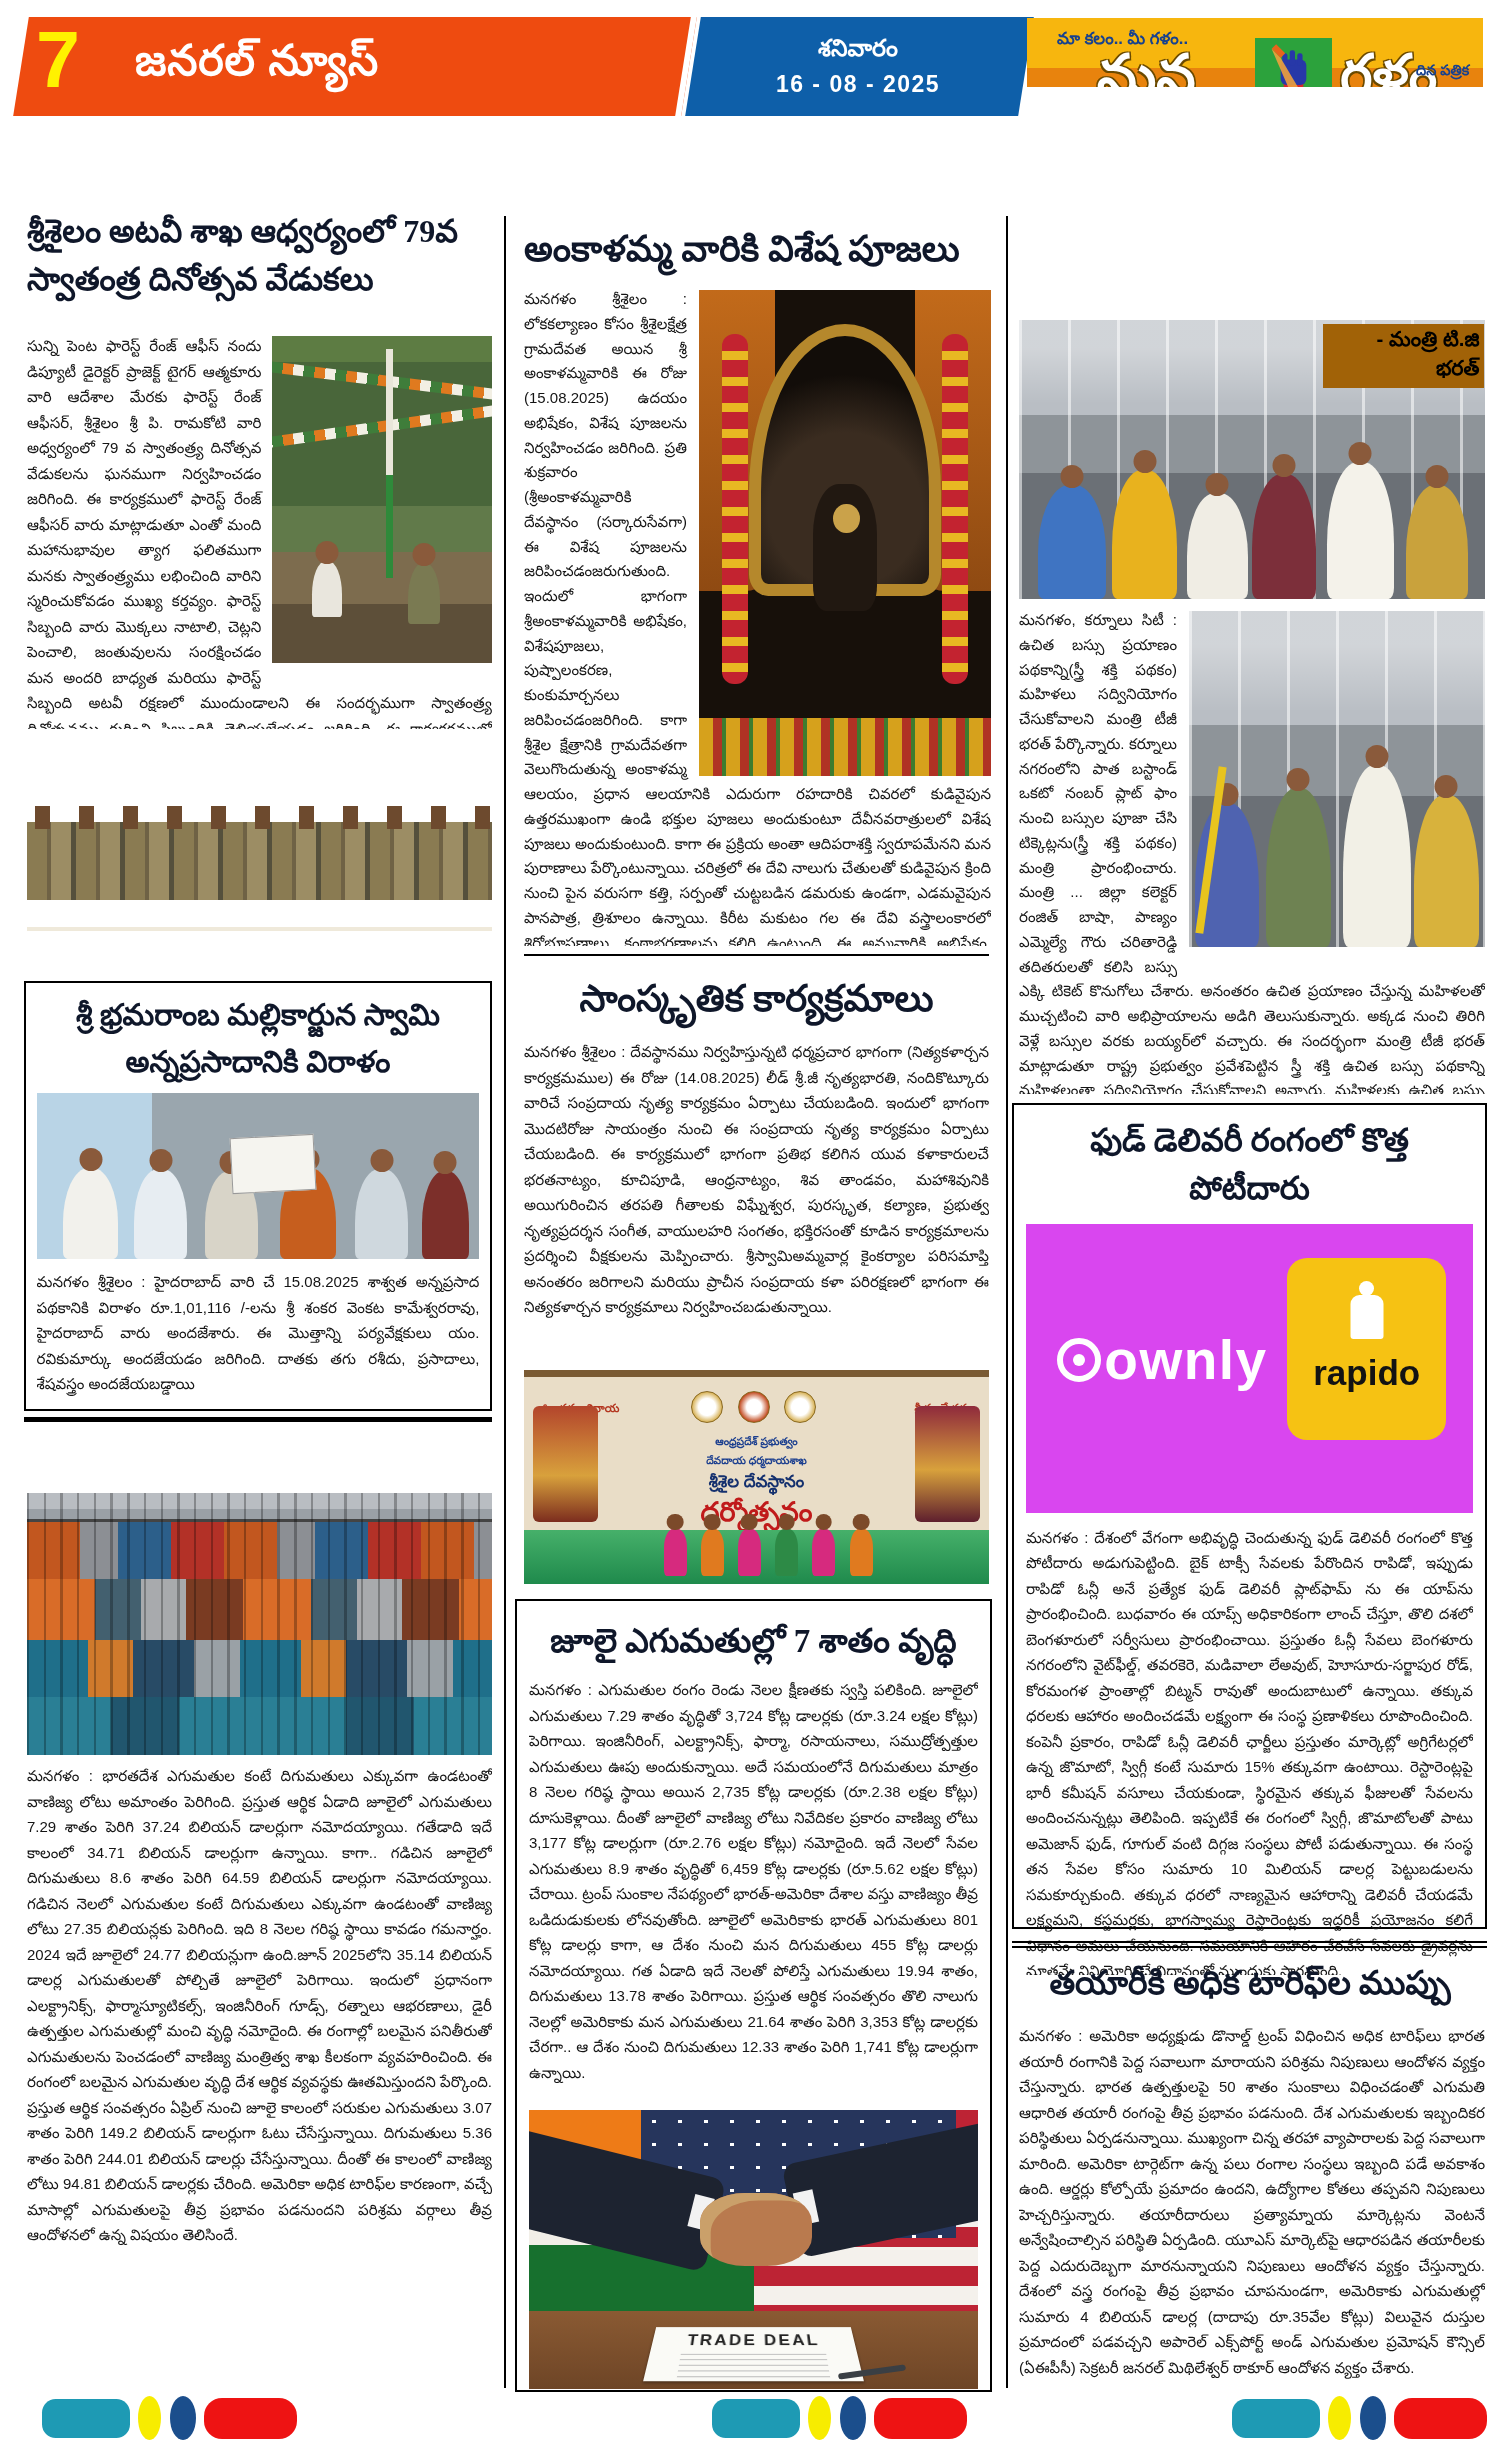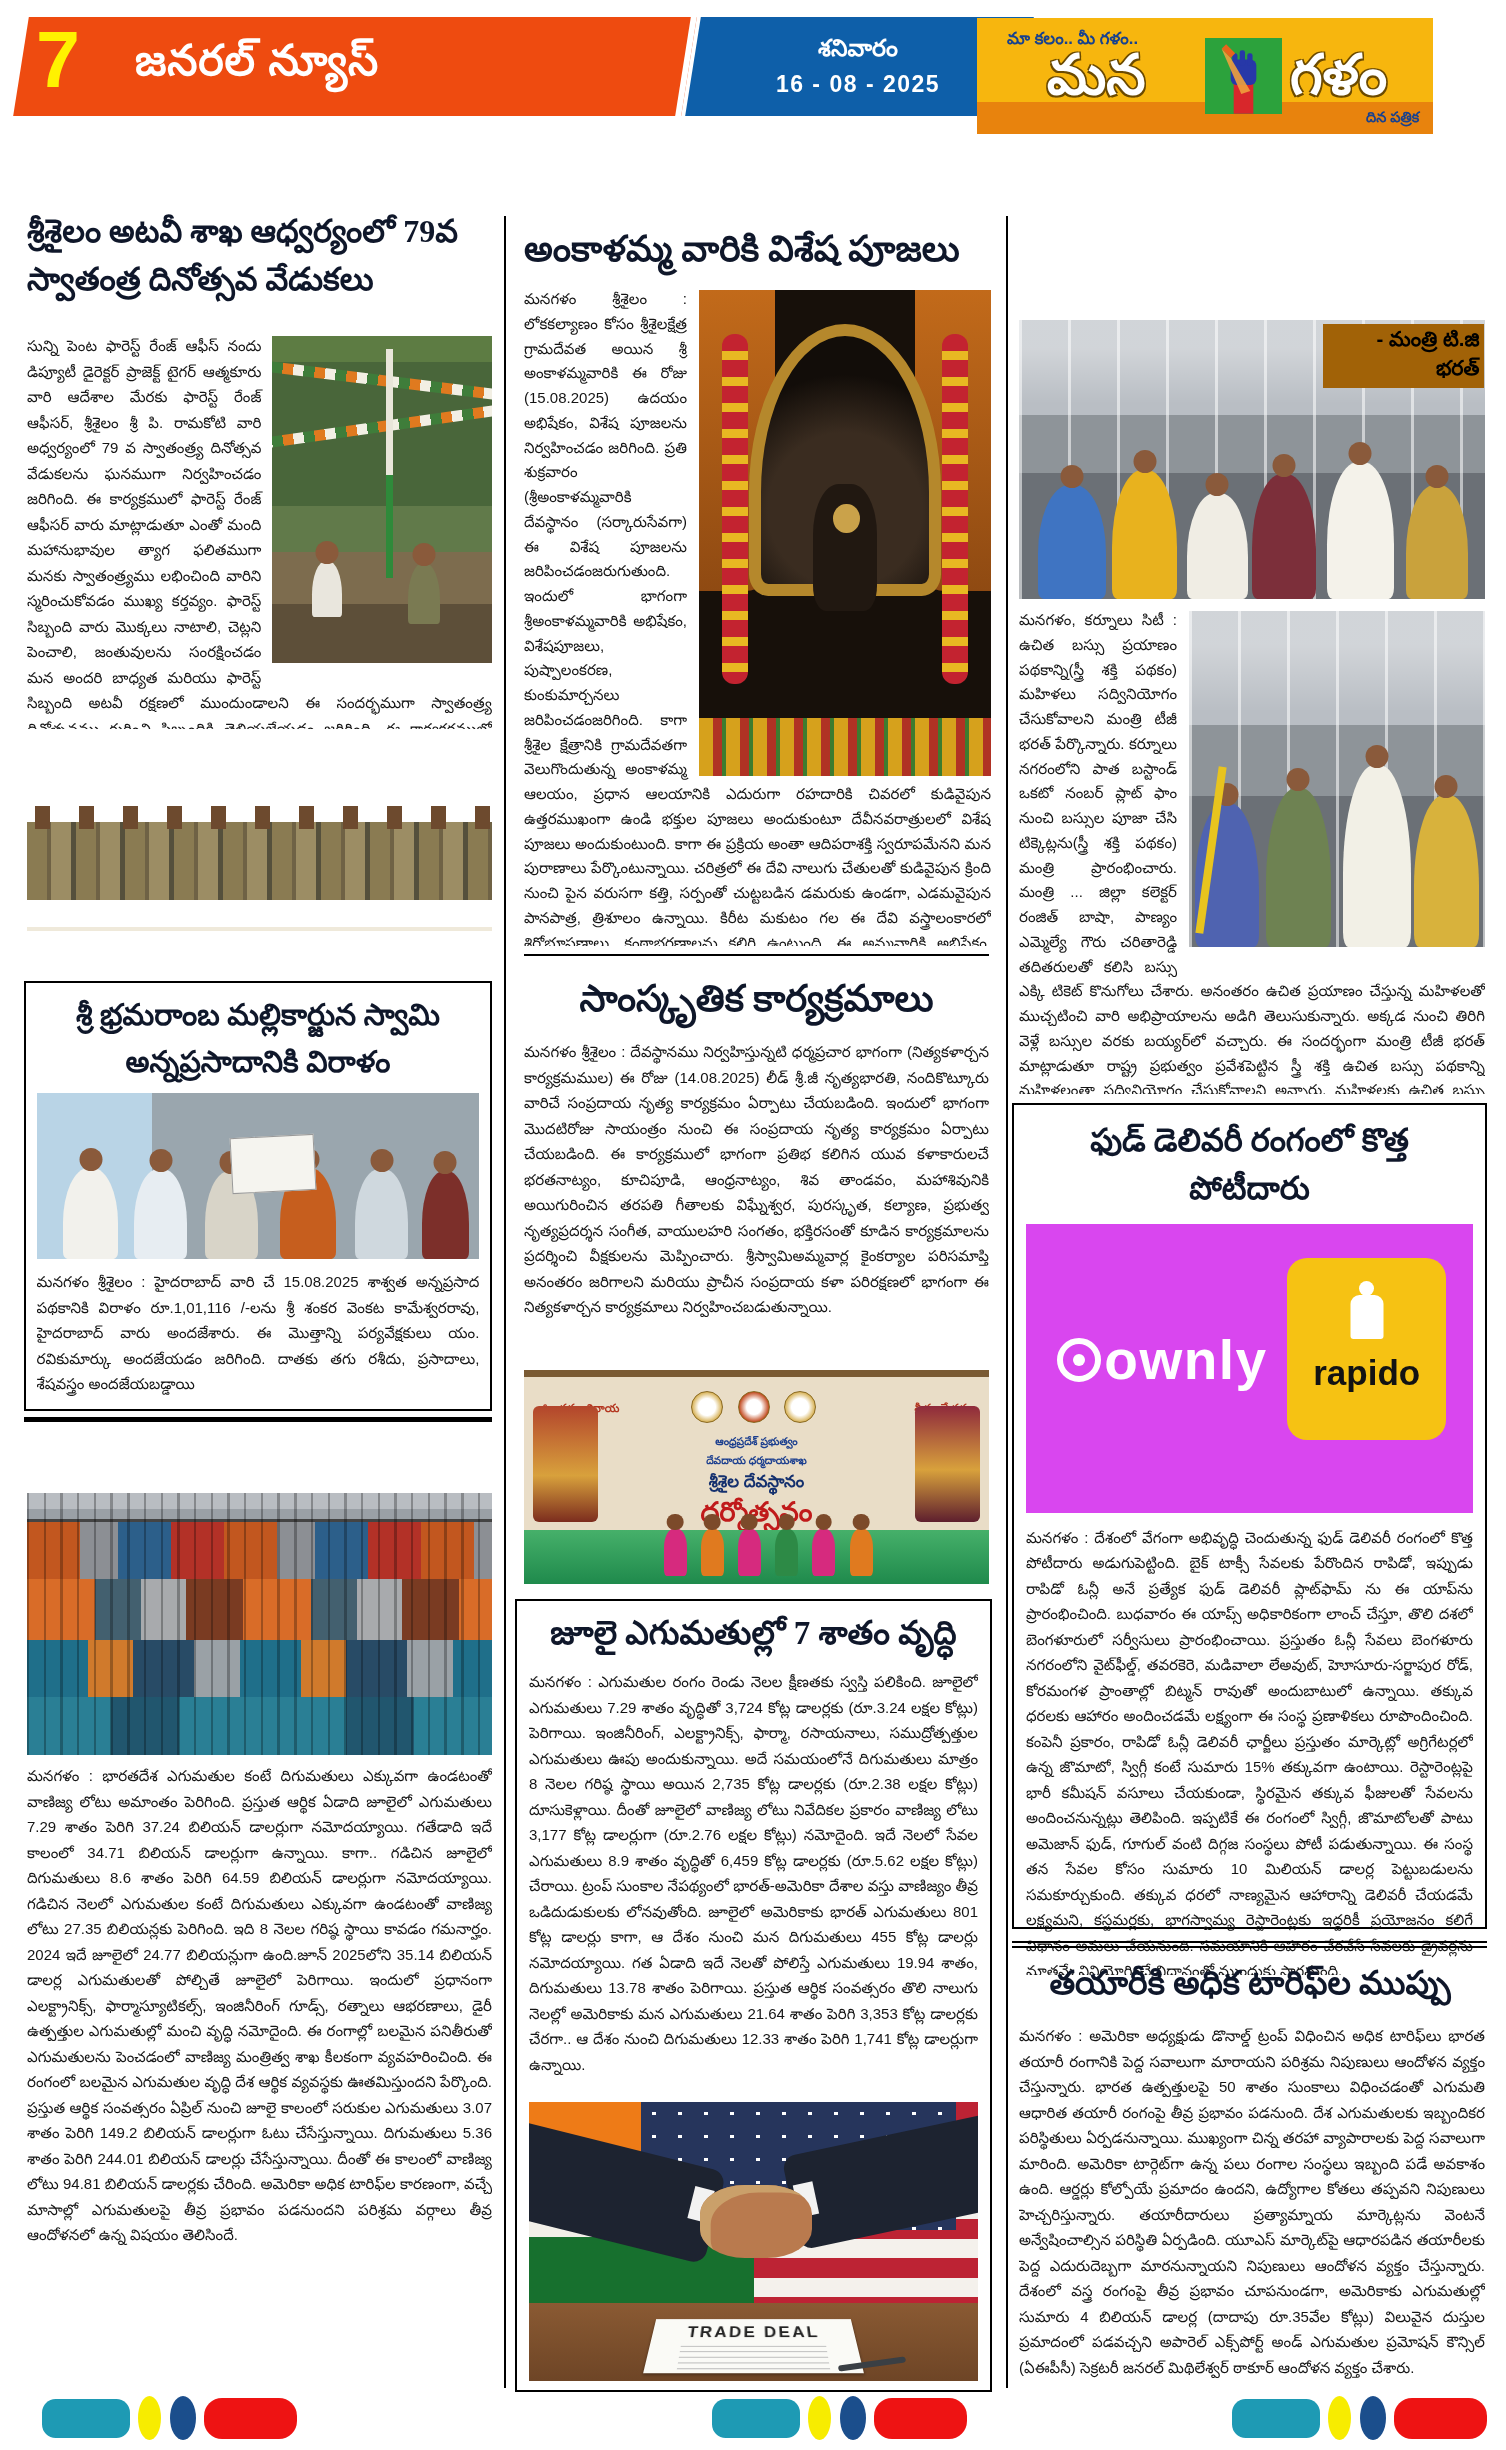--- a/index.html
+++ b/index.html
@@ -7,21 +7,21 @@
   .page { position:relative; width:1507px; height:2450px; background:#ffffff; overflow:hidden; margin:0 auto; }
   .abs { position:absolute; }
 
   
   .hdr-orange { left:21px; top:16.7px; width:668px; height:99px; background:#ee4b10; transform:skewX(-9deg); border-right:6px solid #fff; }
   .hdr-blue   { left:693px; top:16.7px; width:333px; height:99px; background:#0e5fa9; transform:skewX(-9deg); }
   .hdr-num { left:36px; top:20px; font-size:79px; font-weight:bold; color:#fff200; line-height:1; }
   .hdr-sec { left:135px; top:36px; width:532px; font-size:43px; font-weight:bold; color:#ffffff; letter-spacing:0.8px; }
   .hdr-day  { left:706px; top:35px; width:304px; text-align:center; color:#fff; font-size:23.5px; font-weight:bold; }
   .hdr-date { left:706px; top:71px; width:304px; text-align:center; color:#fff; font-size:23px; font-weight:bold; letter-spacing:1.5px; }
-  .logo { left:977px; top:18px; width:456px; height:116px; background:linear-gradient(180deg,#f7b60e 0 72%, #e8830d 72% 100%); overflow:hidden; }
+  .logo { left:1027px; top:18px; width:456px; height:69px; background:linear-gradient(180deg,#f7b60e 0 72%, #e8830d 72% 100%); overflow:hidden; }
   .logo-tag { left:30px; top:10.6px; font-size:16.7px; font-weight:bold; color:#17418f; }
   .logo-word { top:26px; font-size:56px; font-weight:bold; color:#ffffff; line-height:1.1;
                text-shadow:1.5px 1.5px 0 #6b4a00, -1.5px -1.5px 0 #6b4a00, 1.5px -1.5px 0 #6b4a00, -1.5px 1.5px 0 #6b4a00; }
   .logo-green { left:228px; top:20px; width:77px; height:76px; background:#2ca23c; }
   .logo-sub { right:13.7px; bottom:4.6px; font-size:14.4px; font-weight:bold; color:#17418f; }
 
   
   .vrule { width:1.5px; background:#000; top:216px; height:2172px; }
   .hrule { height:2.3px; background:#000; }
   .thickrule { height:5.3px; background:#000; }
@@ -241,21 +241,21 @@
     <div class="sidegod" style="right:2%; background:linear-gradient(180deg,#8f2a3c,#d8a13c 55%, #5e1f2e);"></div>
     <div class="stagefloor"></div>
     <div class="dancer" style="left:30%; background:#d62a7e;"></div>
     <div class="dancer" style="left:38%; background:#e07a1f;"></div>
     <div class="dancer" style="left:46%; background:#d62a7e;"></div>
     <div class="dancer" style="left:54%; background:#2d8a46;"></div>
     <div class="dancer" style="left:62%; background:#d62a7e;"></div>
     <div class="dancer" style="left:70%; background:#e07a1f;"></div>
   </div>
 
-  <div class="abs box" style="left:515px; top:1599px; width:477px; height:793px; padding:8px 12px;">
+  <div class="abs box" style="left:515px; top:1599px; width:477px; height:793px; padding:16px 12px;">
     <div class="hl" style="font-size:33px; text-align:center;">జూలై ఎగుమతుల్లో 7 శాతం వృద్ధి</div>
     <div class="bt" style="margin-top:10.6px; height:425px;">మనగళం : ఎగుమతుల రంగం రెండు నెలల క్షీణతకు స్వస్తి పలికింది. జూలైలో ఎగుమతులు 7.29 శాతం వృద్ధితో 3,724 కోట్ల డాలర్లకు (రూ.3.24 లక్షల కోట్లు) పెరిగాయి. ఇంజినీరింగ్, ఎలక్ట్రానిక్స్, ఫార్మా, రసాయనాలు, సముద్రోత్పత్తుల ఎగుమతులు ఊపు అందుకున్నాయి. అదే సమయంలోనే దిగుమతులు మాత్రం 8 నెలల గరిష్ఠ స్థాయి అయిన 2,735 కోట్ల డాలర్లకు (రూ.2.38 లక్షల కోట్లు) దూసుకెళ్లాయి. దీంతో జూలైలో వాణిజ్య లోటు నివేదికల ప్రకారం వాణిజ్య లోటు 3,177 కోట్ల డాలర్లుగా (రూ.2.76 లక్షల కోట్లు) నమోదైంది. ఇదే నెలలో సేవల ఎగుమతులు 8.9 శాతం వృద్ధితో 6,459 కోట్ల డాలర్లకు (రూ.5.62 లక్షల కోట్లు) చేరాయి. ట్రంప్ సుంకాల నేపథ్యంలో భారత్-అమెరికా దేశాల వస్తు వాణిజ్యం తీవ్ర ఒడిదుడుకులకు లోనవుతోంది. జూలైలో అమెరికాకు భారత్ ఎగుమతులు 801 కోట్ల డాలర్లు కాగా, ఆ దేశం నుంచి మన దిగుమతులు 455 కోట్ల డాలర్లు నమోదయ్యాయి. గత ఏడాది ఇదే నెలతో పోలిస్తే ఎగుమతులు 19.94 శాతం, దిగుమతులు 13.78 శాతం పెరిగాయి. ప్రస్తుత ఆర్థిక సంవత్సరం తొలి నాలుగు నెలల్లో అమెరికాకు మన ఎగుమతులు 21.64 శాతం పెరిగి 3,353 కోట్ల డాలర్లకు చేరగా.. ఆ దేశం నుంచి దిగుమతులు 12.33 శాతం పెరిగి 1,741 కోట్ల డాలర్లుగా ఉన్నాయి.</div>
     <div class="photo pF" style="position:relative; width:100%; height:279px; margin-top:7.6px;">
       <div class="flag-in"></div>
       <div class="chakra"></div>
       <div class="flag-us"></div>
       <div class="canton"></div>
       <div class="arm" style="left:-4%; top:16%; transform:rotate(14deg); border-radius:0 13.7px 13.7px 0;"></div>
       <div class="cuff" style="left:36%; top:31%; transform:rotate(14deg);"></div>
       <div class="arm" style="right:-4%; top:12%; transform:rotate(-12deg); border-radius:13.7px 0 0 13.7px;"></div>

